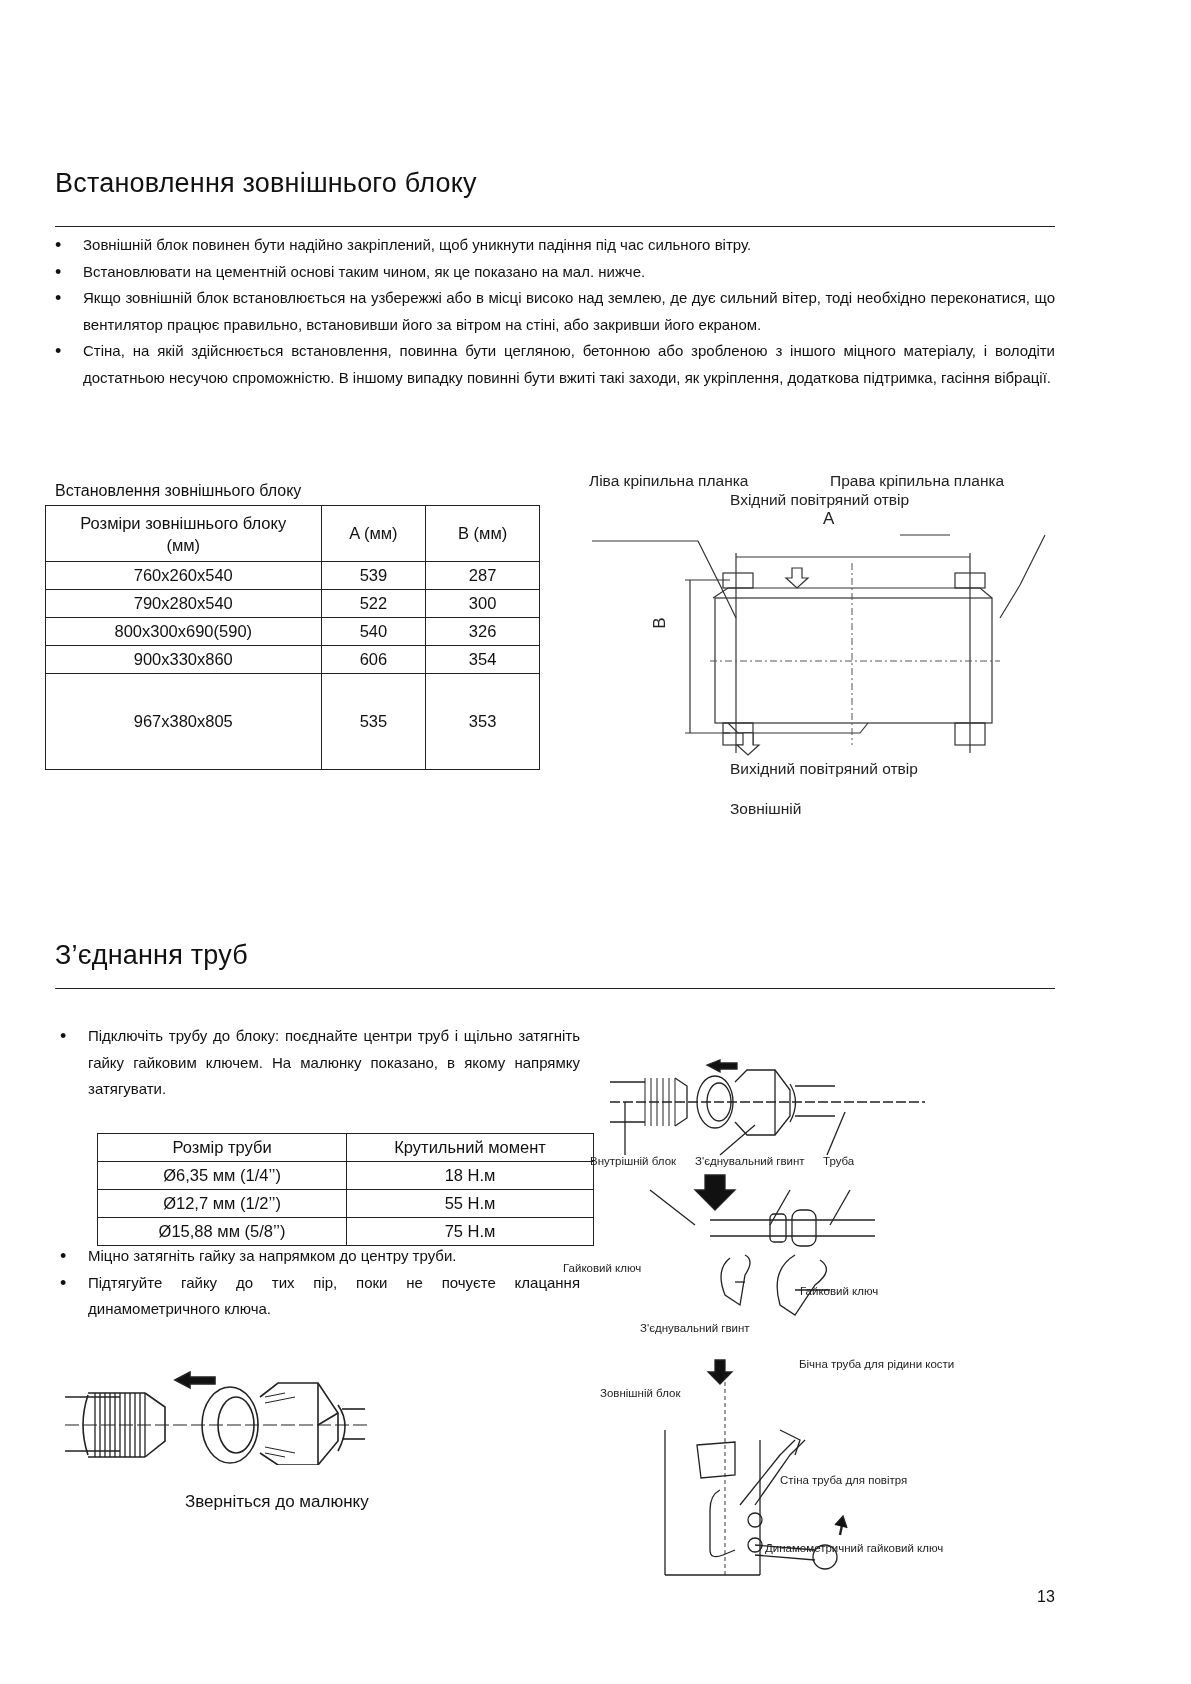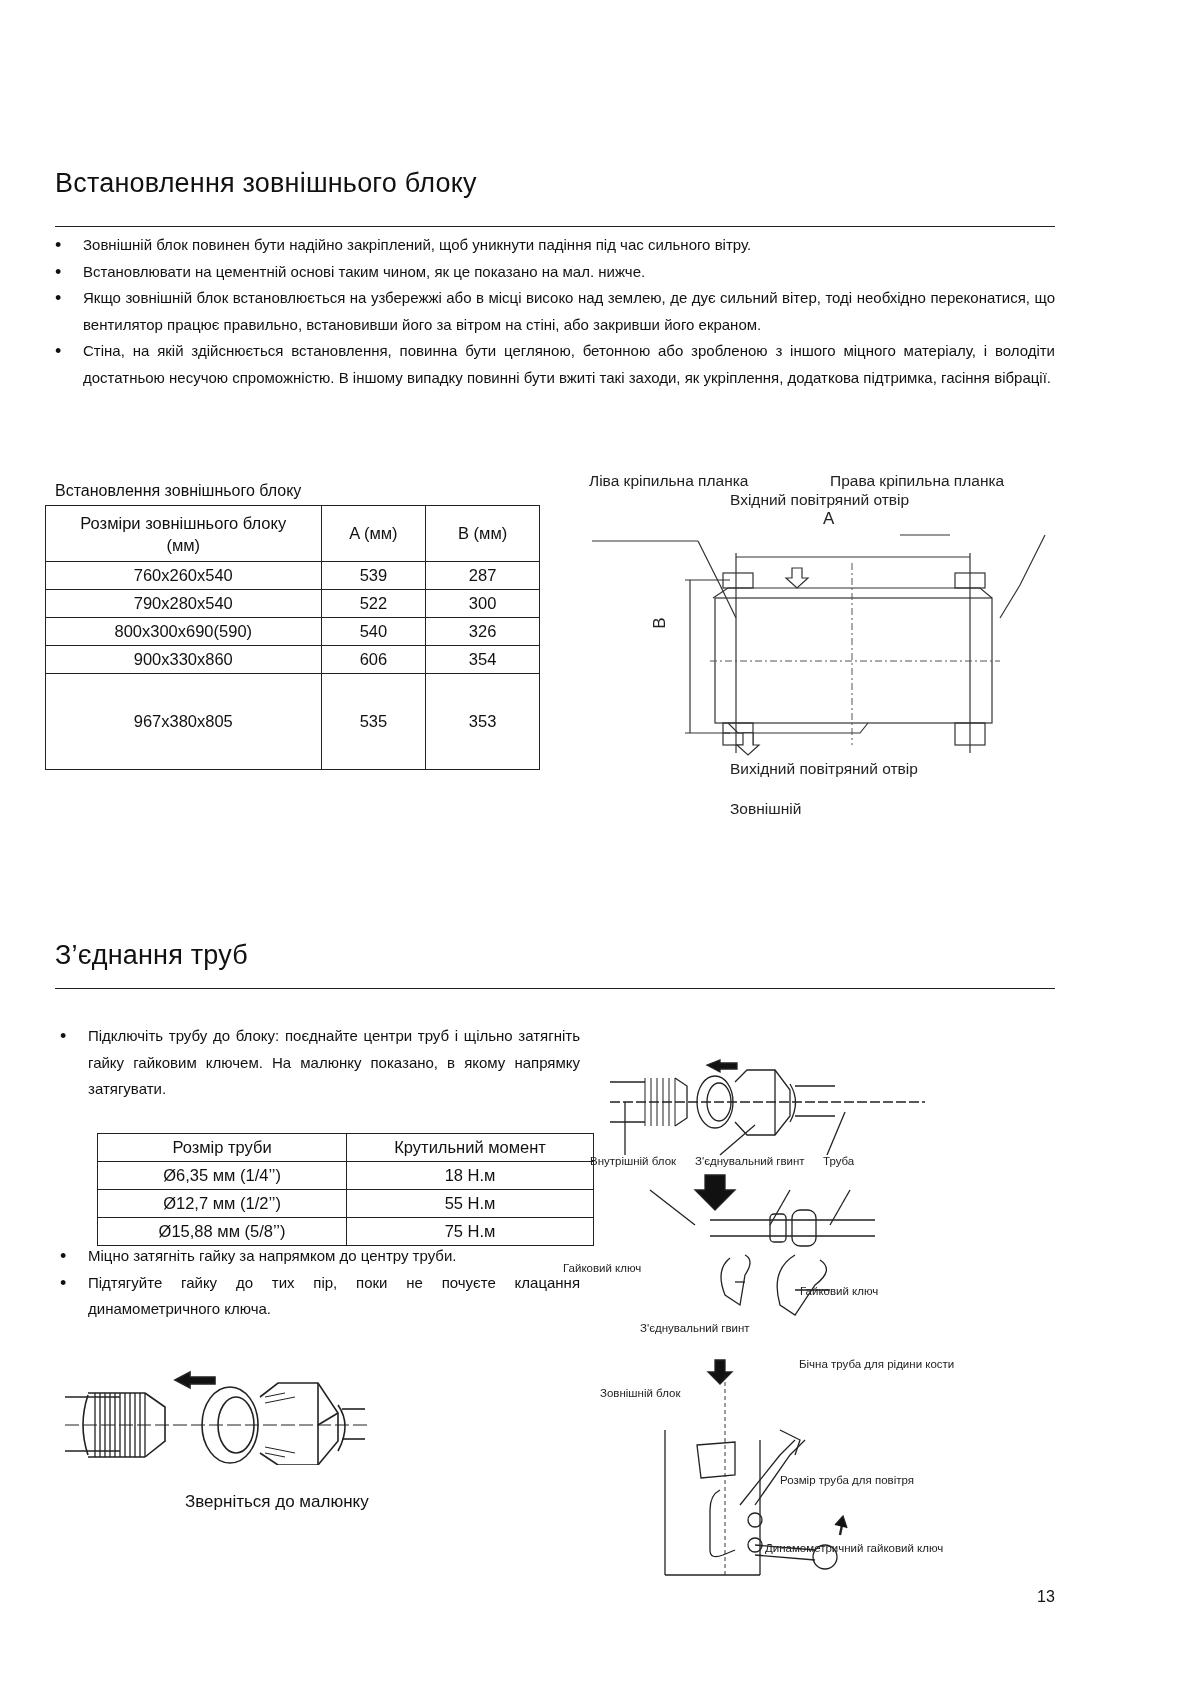--- a/index.html
+++ b/index.html
@@ -270,17 +270,17 @@
     </g>
   </svg>
   <div class="abs small-label" style="left:-15px; top:105px;">Внутрішній блок</div>
   <div class="abs small-label" style="left:90px; top:105px;">З'єднувальний гвинт</div>
   <div class="abs small-label" style="left:218px; top:105px;">Труба</div>
   <div class="abs small-label" style="left:-42px; top:212px;">Гайковий ключ</div>
   <div class="abs small-label" style="left:195px; top:235px;">Гайковий ключ</div>
   <div class="abs small-label" style="left:35px; top:272px;">З'єднувальний гвинт</div>
   <div class="abs small-label" style="left:-5px; top:337px;">Зовнішній блок</div>
   <div class="abs small-label" style="left:150px; top:308px;padding-left:44px;">Бічна труба для рідини кости</div>
-  <div class="abs small-label" style="left:175px; top:424px;">Розмір труба для повітря</div>
+  <div class="abs small-label" style="left:175px; top:424px;">Стіна труба для повітря</div>
   <div class="abs small-label" style="left:160px; top:492px;text-align:right;">Динамометричний гайковий ключ</div>
 </div>
 
 <div class="abs page-num" style="left:1037px; top:1588px;">13</div>
 
 </body></html>

